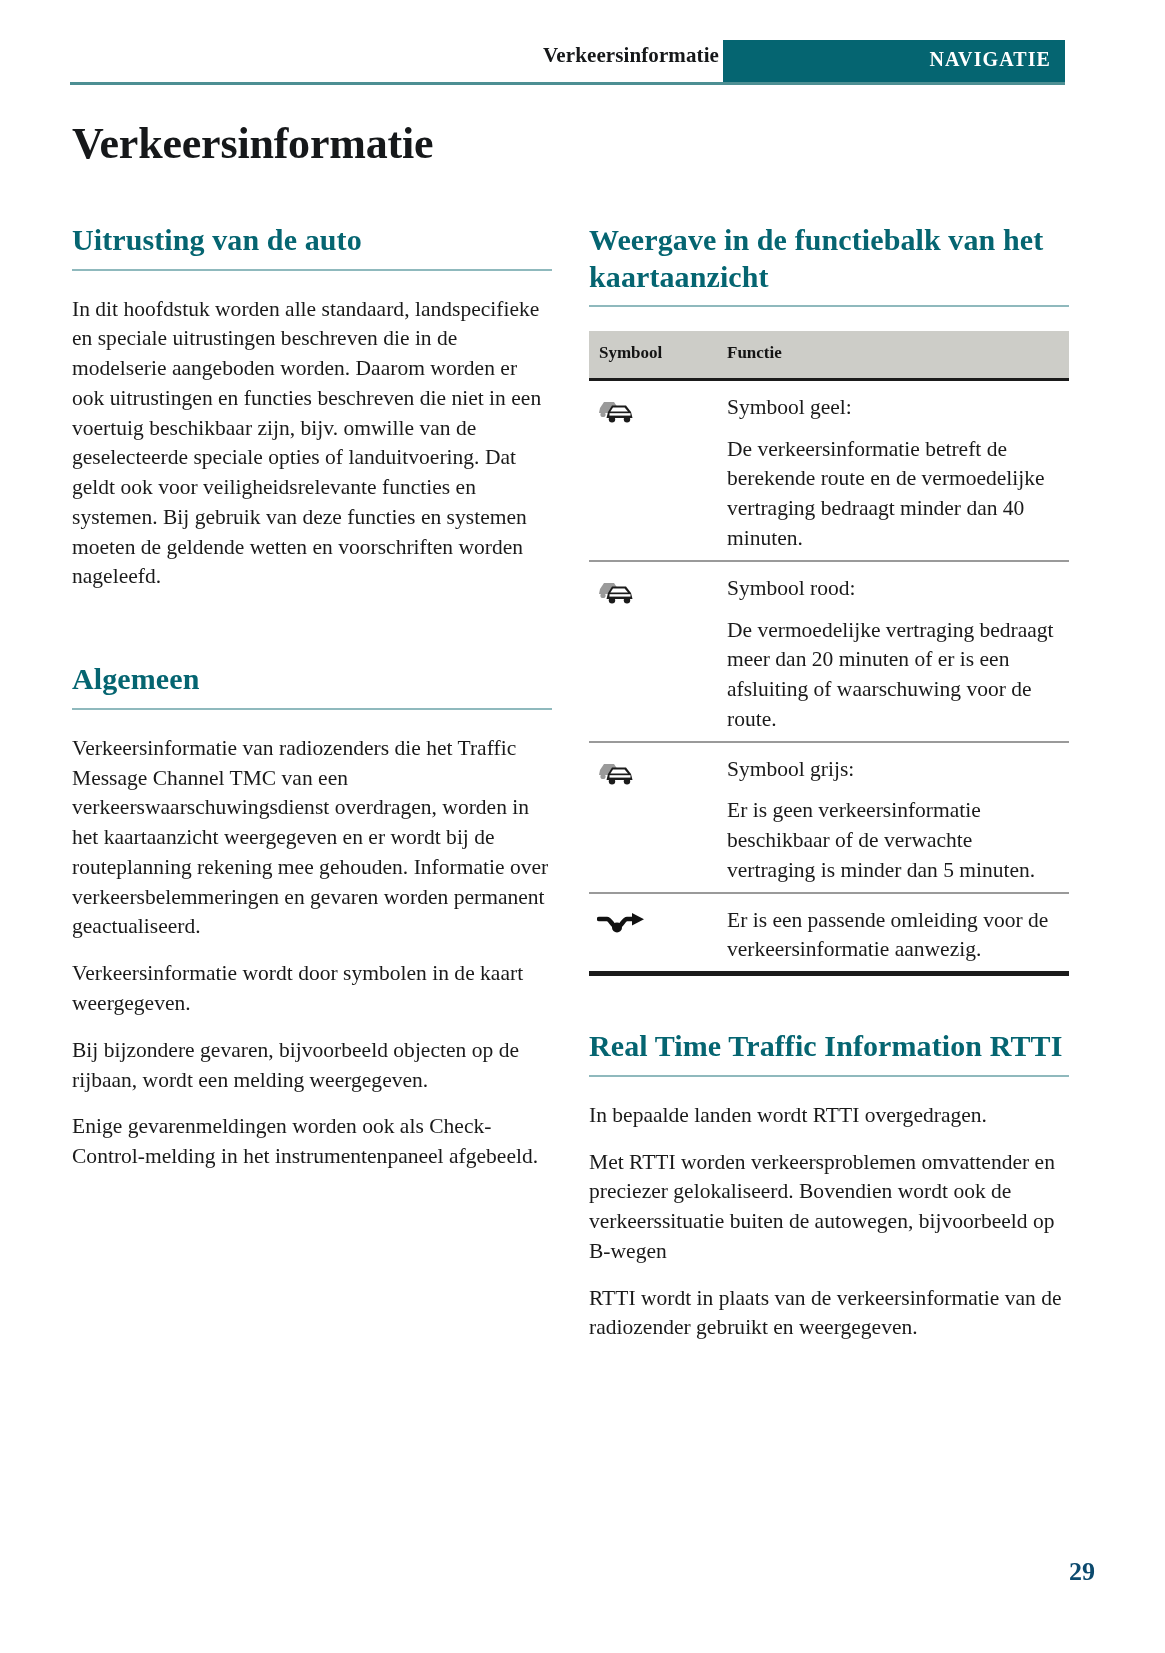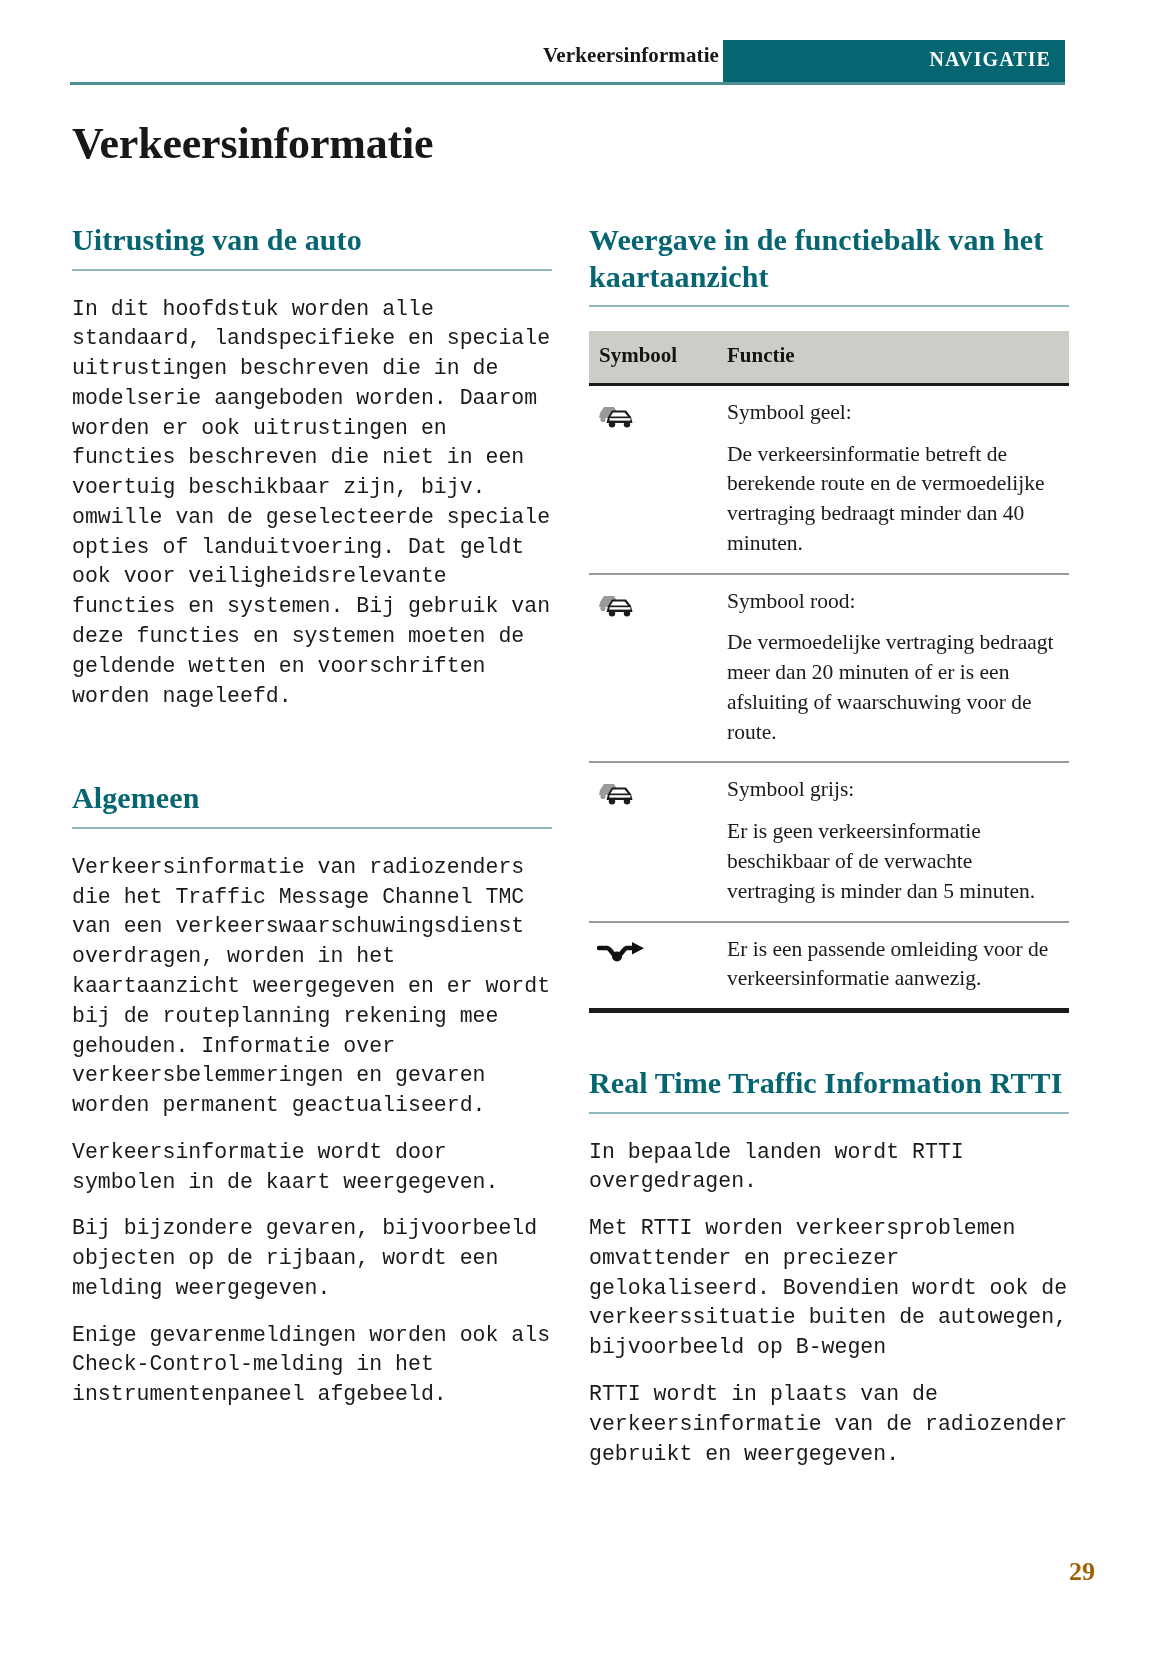--- a/index.html
+++ b/index.html
@@ -96,47 +96,46 @@
   }
   .section-block { margin-bottom: 12px; }
   .section-block + .para { margin-top: 24px; }
 
   p.para {
     margin: 0 0 17px 0;
     font-size: 21.5px;
     line-height: 1.385;
     color: #1a1a1a;
     letter-spacing: 0.02px;
-    font-family: Liberation Mono, monospace;
   }
   p.para:last-child { margin-bottom: 0; }
 
   .gap-lg { height: 52px; }
 
   
   table.symbol-table {
     width: 100%;
     border-collapse: collapse;
     margin-top: 24px;
   }
   table.symbol-table th {
     background: #cdcdc8;
     text-align: left;
     vertical-align: top;
-    font-size: 21px;
+    font-size: 17px;
     font-weight: bold;
     line-height: 1.22;
     padding: 12px 8px 14px 10px;
     color: #141414;
   }
   th.col-symbol { width: 110px; }
   table.symbol-table tr.data-row > td {
     border-top: 2px solid #9a9a9a;
     vertical-align: top;
-    padding: 12px 8px 14px 10px;
+    padding: 12px 8px 6px 10px;
   }
   table.symbol-table tr.data-row.first > td {
     border-top: 3px solid #1b1b1b;
   }
   td.cell-symbol {
     width: 110px;
     padding-left: 8px !important;
     padding-top: 16px !important;
   }
   td.cell-function {
@@ -159,21 +158,21 @@
     height: 28px;
   }
 
   
   .page-number {
     position: absolute;
     right: 70px;
     bottom: 66px;
     font-size: 26px;
     font-weight: bold;
-    color: #a16207;
+    color: #0c4a6e;
   }
 </style>
 </head>
 <body>
 
 <div class="page-header">
   <div class="header-chapter">Verkeersinformatie</div>
   <div class="header-tab">
     <div class="header-tab-label">NAVIGATIE</div>
   </div>

